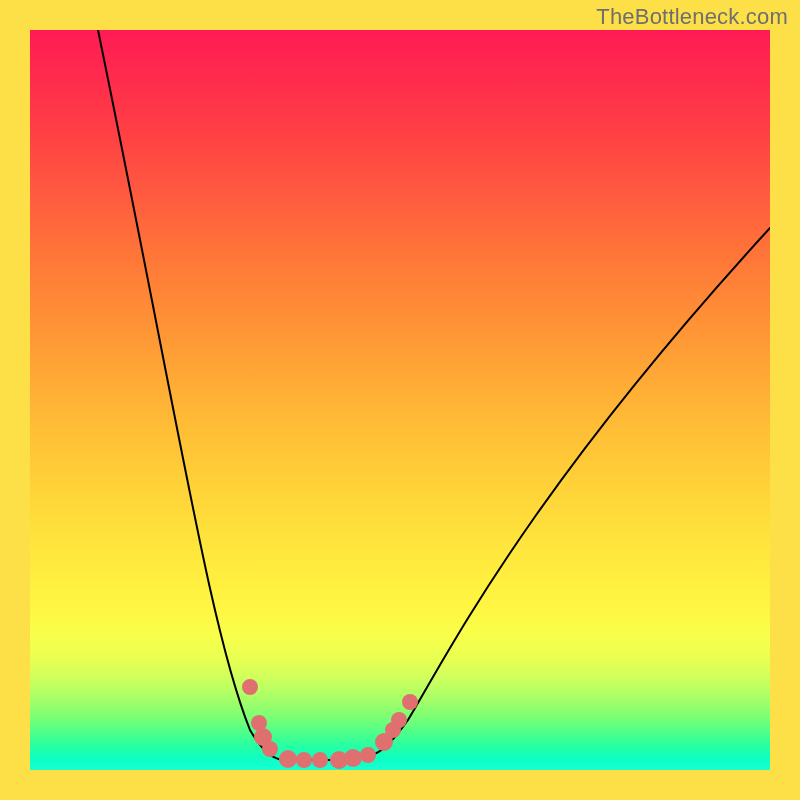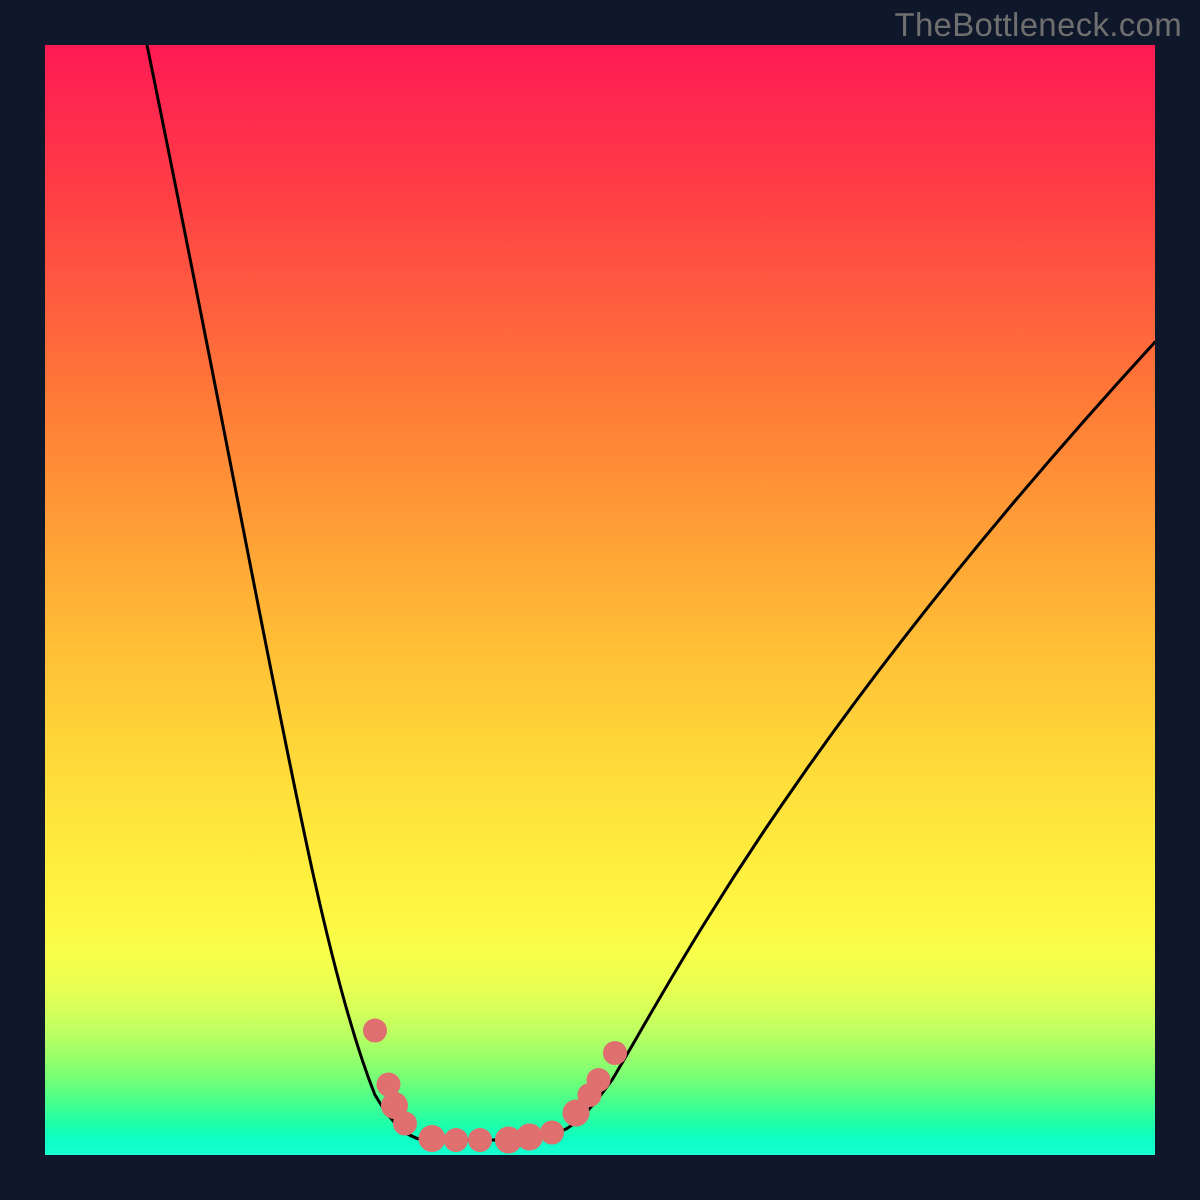--- a/index.html
+++ b/index.html
@@ -10,21 +10,21 @@
     background: #000;
     overflow: hidden;
     font-family: Arial, Helvetica, sans-serif;
   }
   .frame {
     position: absolute;
     top: 0;
     left: 0;
     width: 800px;
     height: 800px;
-    background: #0f172a;
+    background: #fde047;
   }
   .watermark {
     position: absolute;
     top: 4px;
     right: 12px;
     color: #6f6f6f;
     font-size: 22px;
     font-weight: 500;
     letter-spacing: 0.2px;
     z-index: 50;

